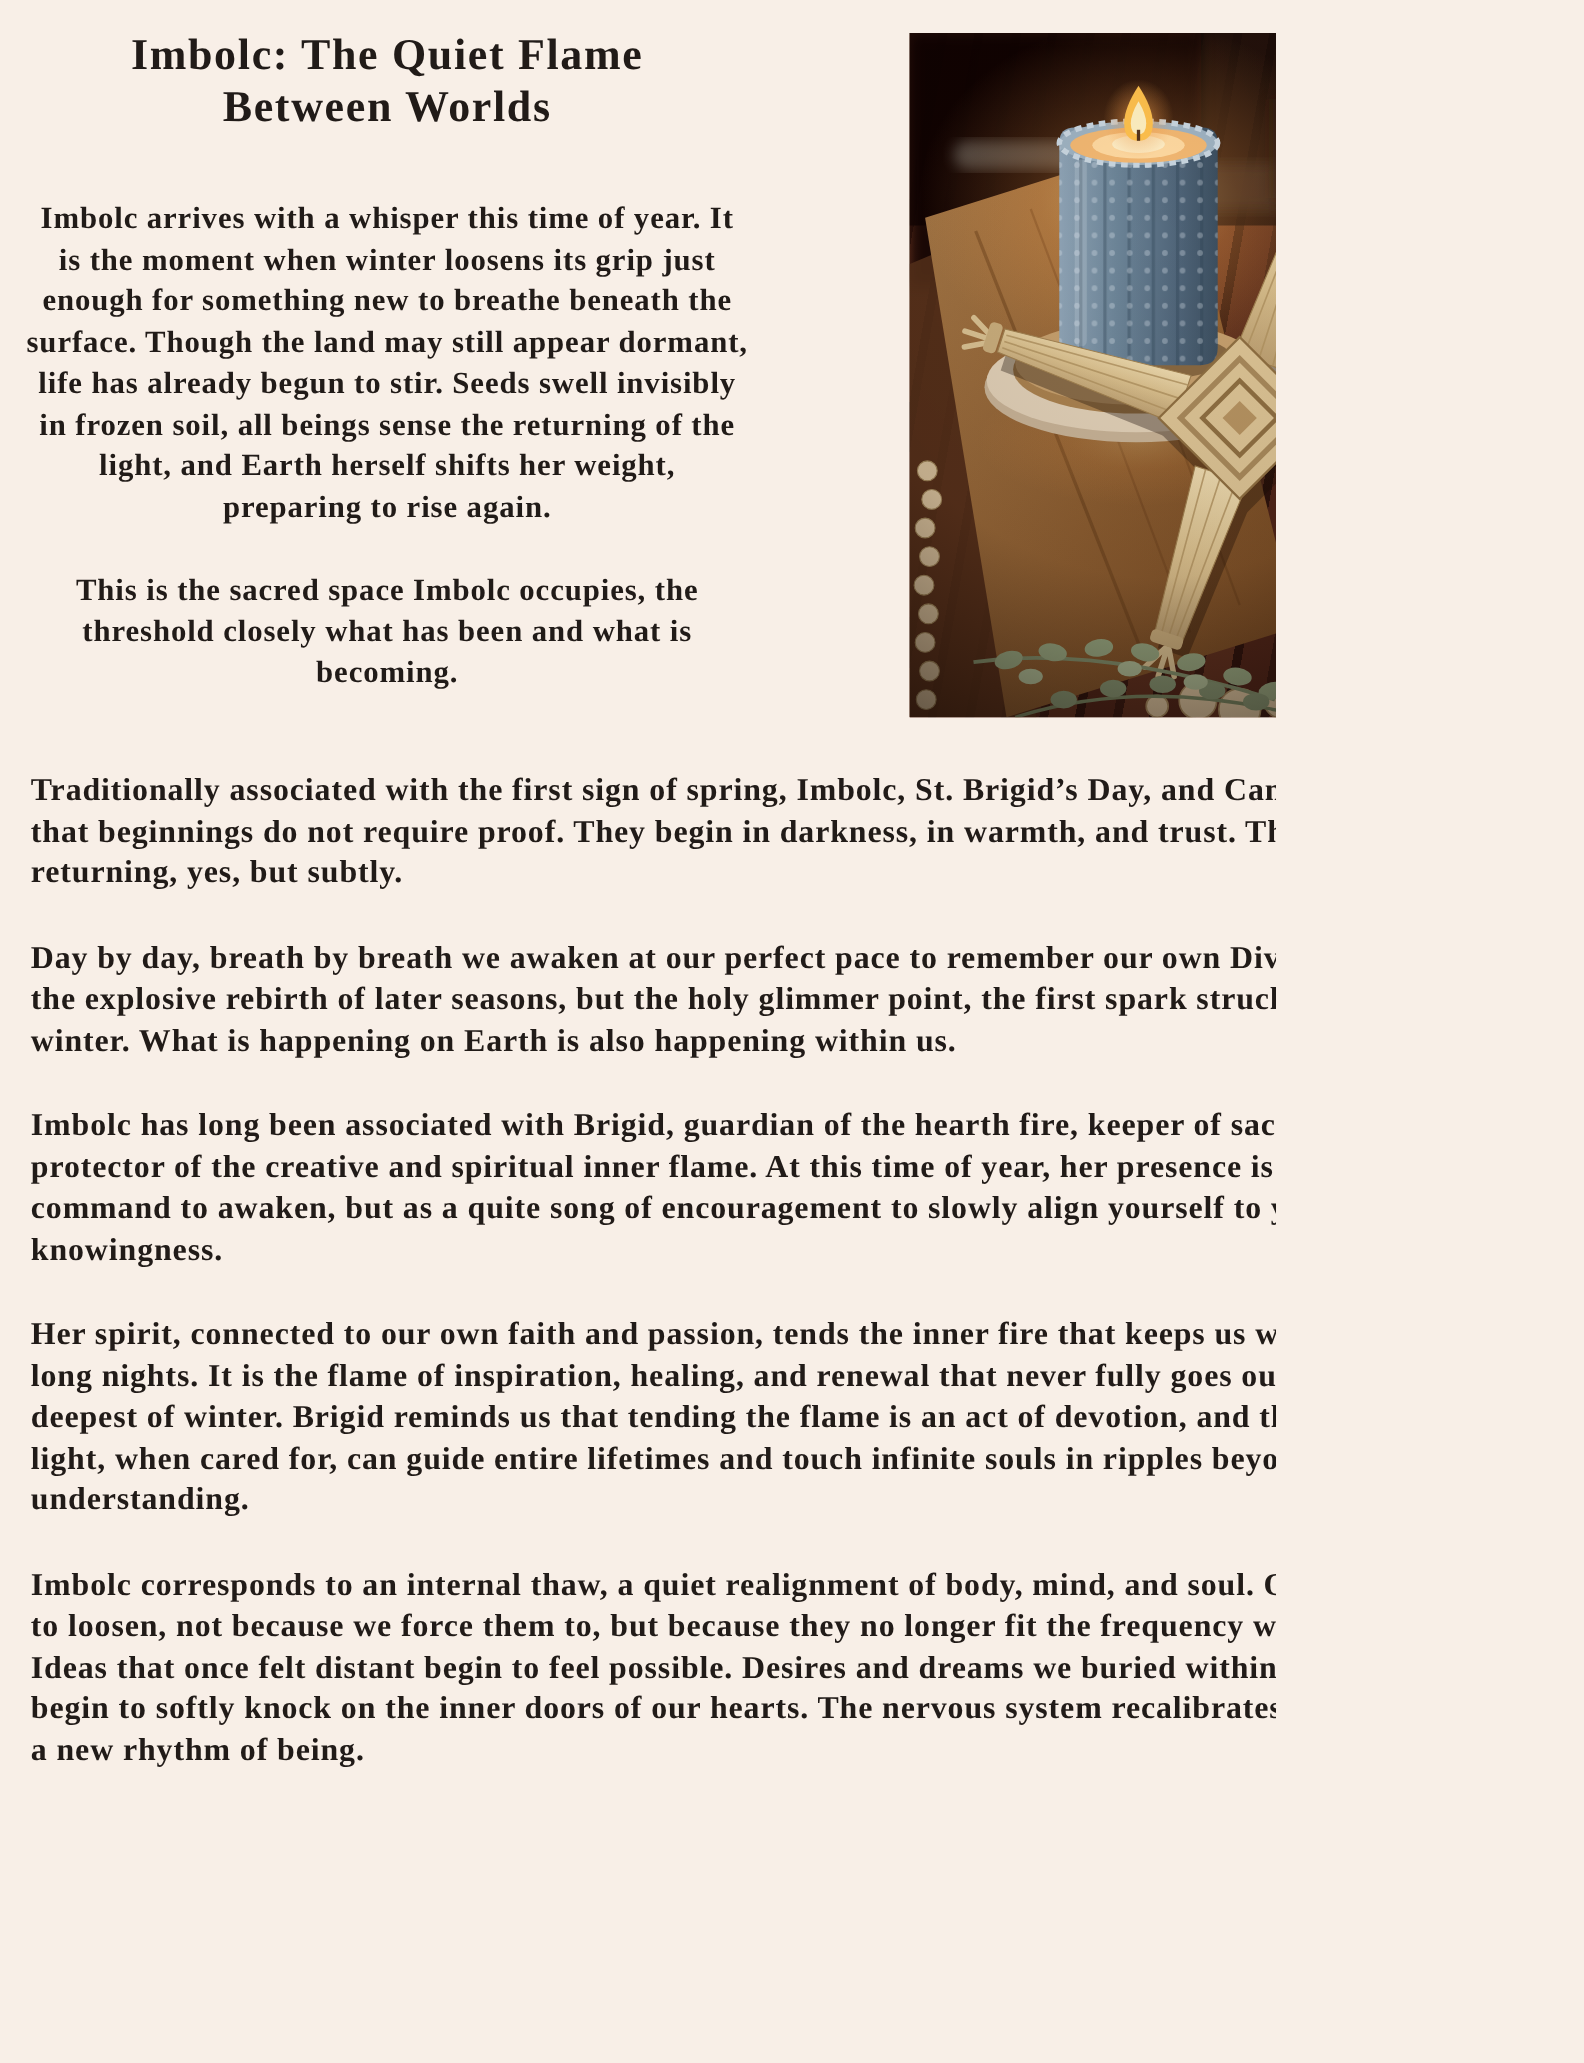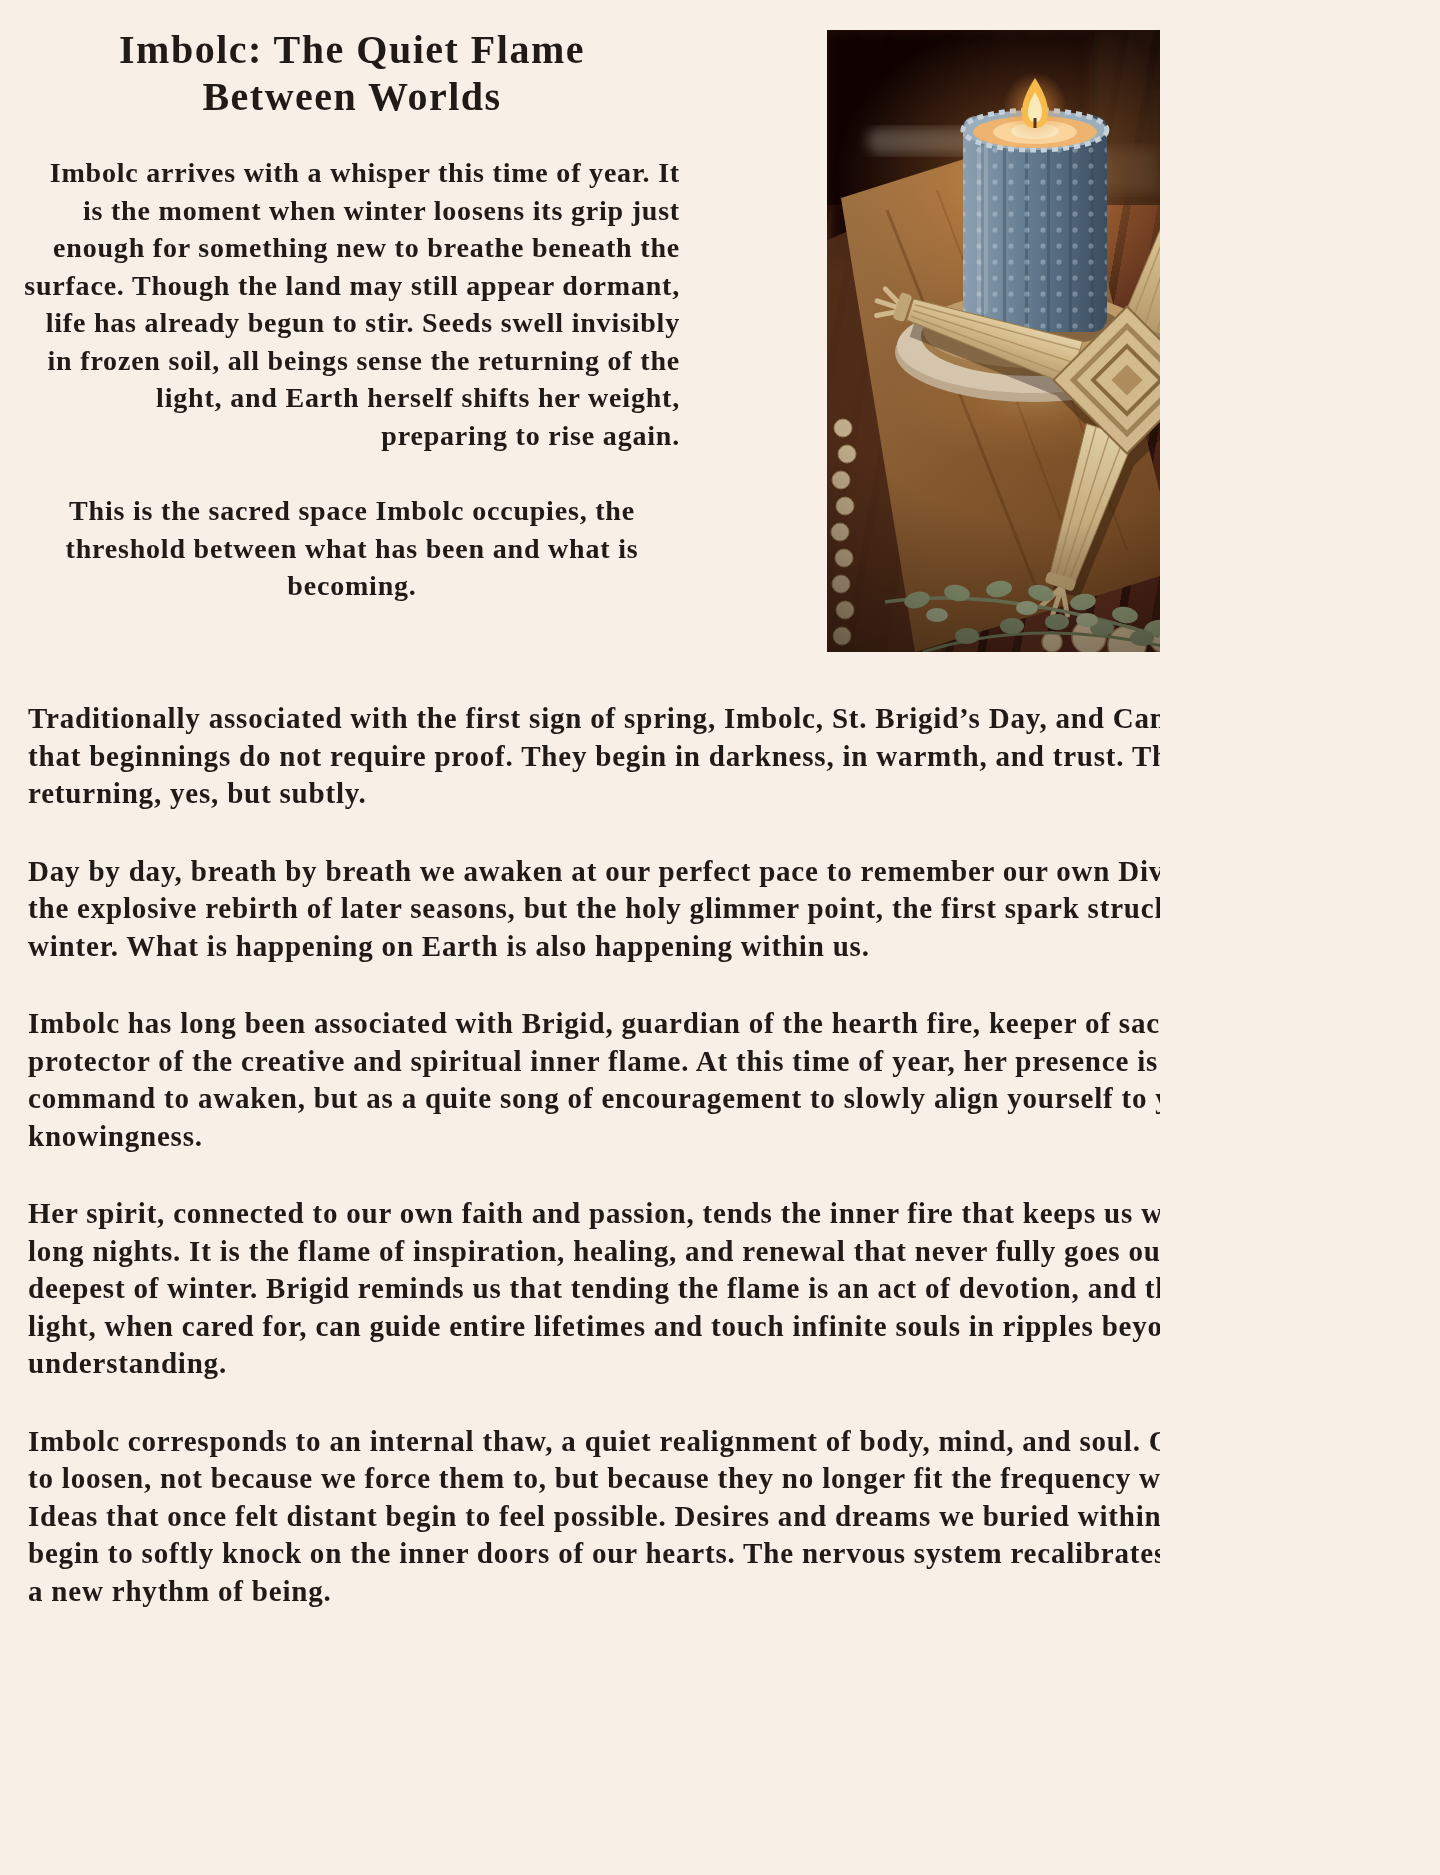--- a/index.html
+++ b/index.html
@@ -31,21 +31,21 @@
     margin: 6px auto 0;
     max-width: 600px;
     font-weight: 700;
   }
   .lead {
     font-size: 28px;
     line-height: 37.5px;
     letter-spacing: 0.8px;
     margin: 38px 0 0;
   }
-  .lead.first { margin-top: 34px; text-align: right; }
+  .lead.first { margin-top: 60px; }
   .photo {
     position: absolute;
     left: 827px;
     top: 30px;
     width: 593px;
     height: 622px;
     margin: 0;
     background:
       radial-gradient(ellipse at 32% 20%, rgba(255,170,80,0.22), rgba(255,170,80,0) 48%),
       repeating-linear-gradient(100deg,
@@ -82,21 +82,21 @@
   }
 </style>
 </head>
 <body>
 
 <div class="page">
 
   <div class="left-col">
     <h1 class="title">Imbolc: The Quiet Flame Between Worlds</h1>
     <p class="lead first">Imbolc arrives with a whisper this time of year. It is the moment when winter loosens its grip just enough for something new to breathe beneath the surface. Though the land may still appear dormant, life has already begun to stir. Seeds swell invisibly in frozen soil, all beings sense the returning of the light, and Earth herself shifts her weight, preparing to rise again.</p>
-    <p class="lead">This is the sacred space Imbolc occupies, the threshold between what has been and what is becoming.</p>
+    <p class="lead">This is the sacred space Imbolc occupies, the threshold closely what has been and what is becoming.</p>
   </div>
 
   <figure class="photo">
     <svg viewBox="0 0 593 622" width="593" height="622">
       <defs>
         <radialGradient id="glow" cx="50%" cy="50%" r="50%">
           <stop offset="0%" stop-color="#ffd98f" stop-opacity="0.9"></stop>
           <stop offset="45%" stop-color="#f09b4a" stop-opacity="0.45"></stop>
           <stop offset="100%" stop-color="#f09b4a" stop-opacity="0"></stop>
         </radialGradient>

